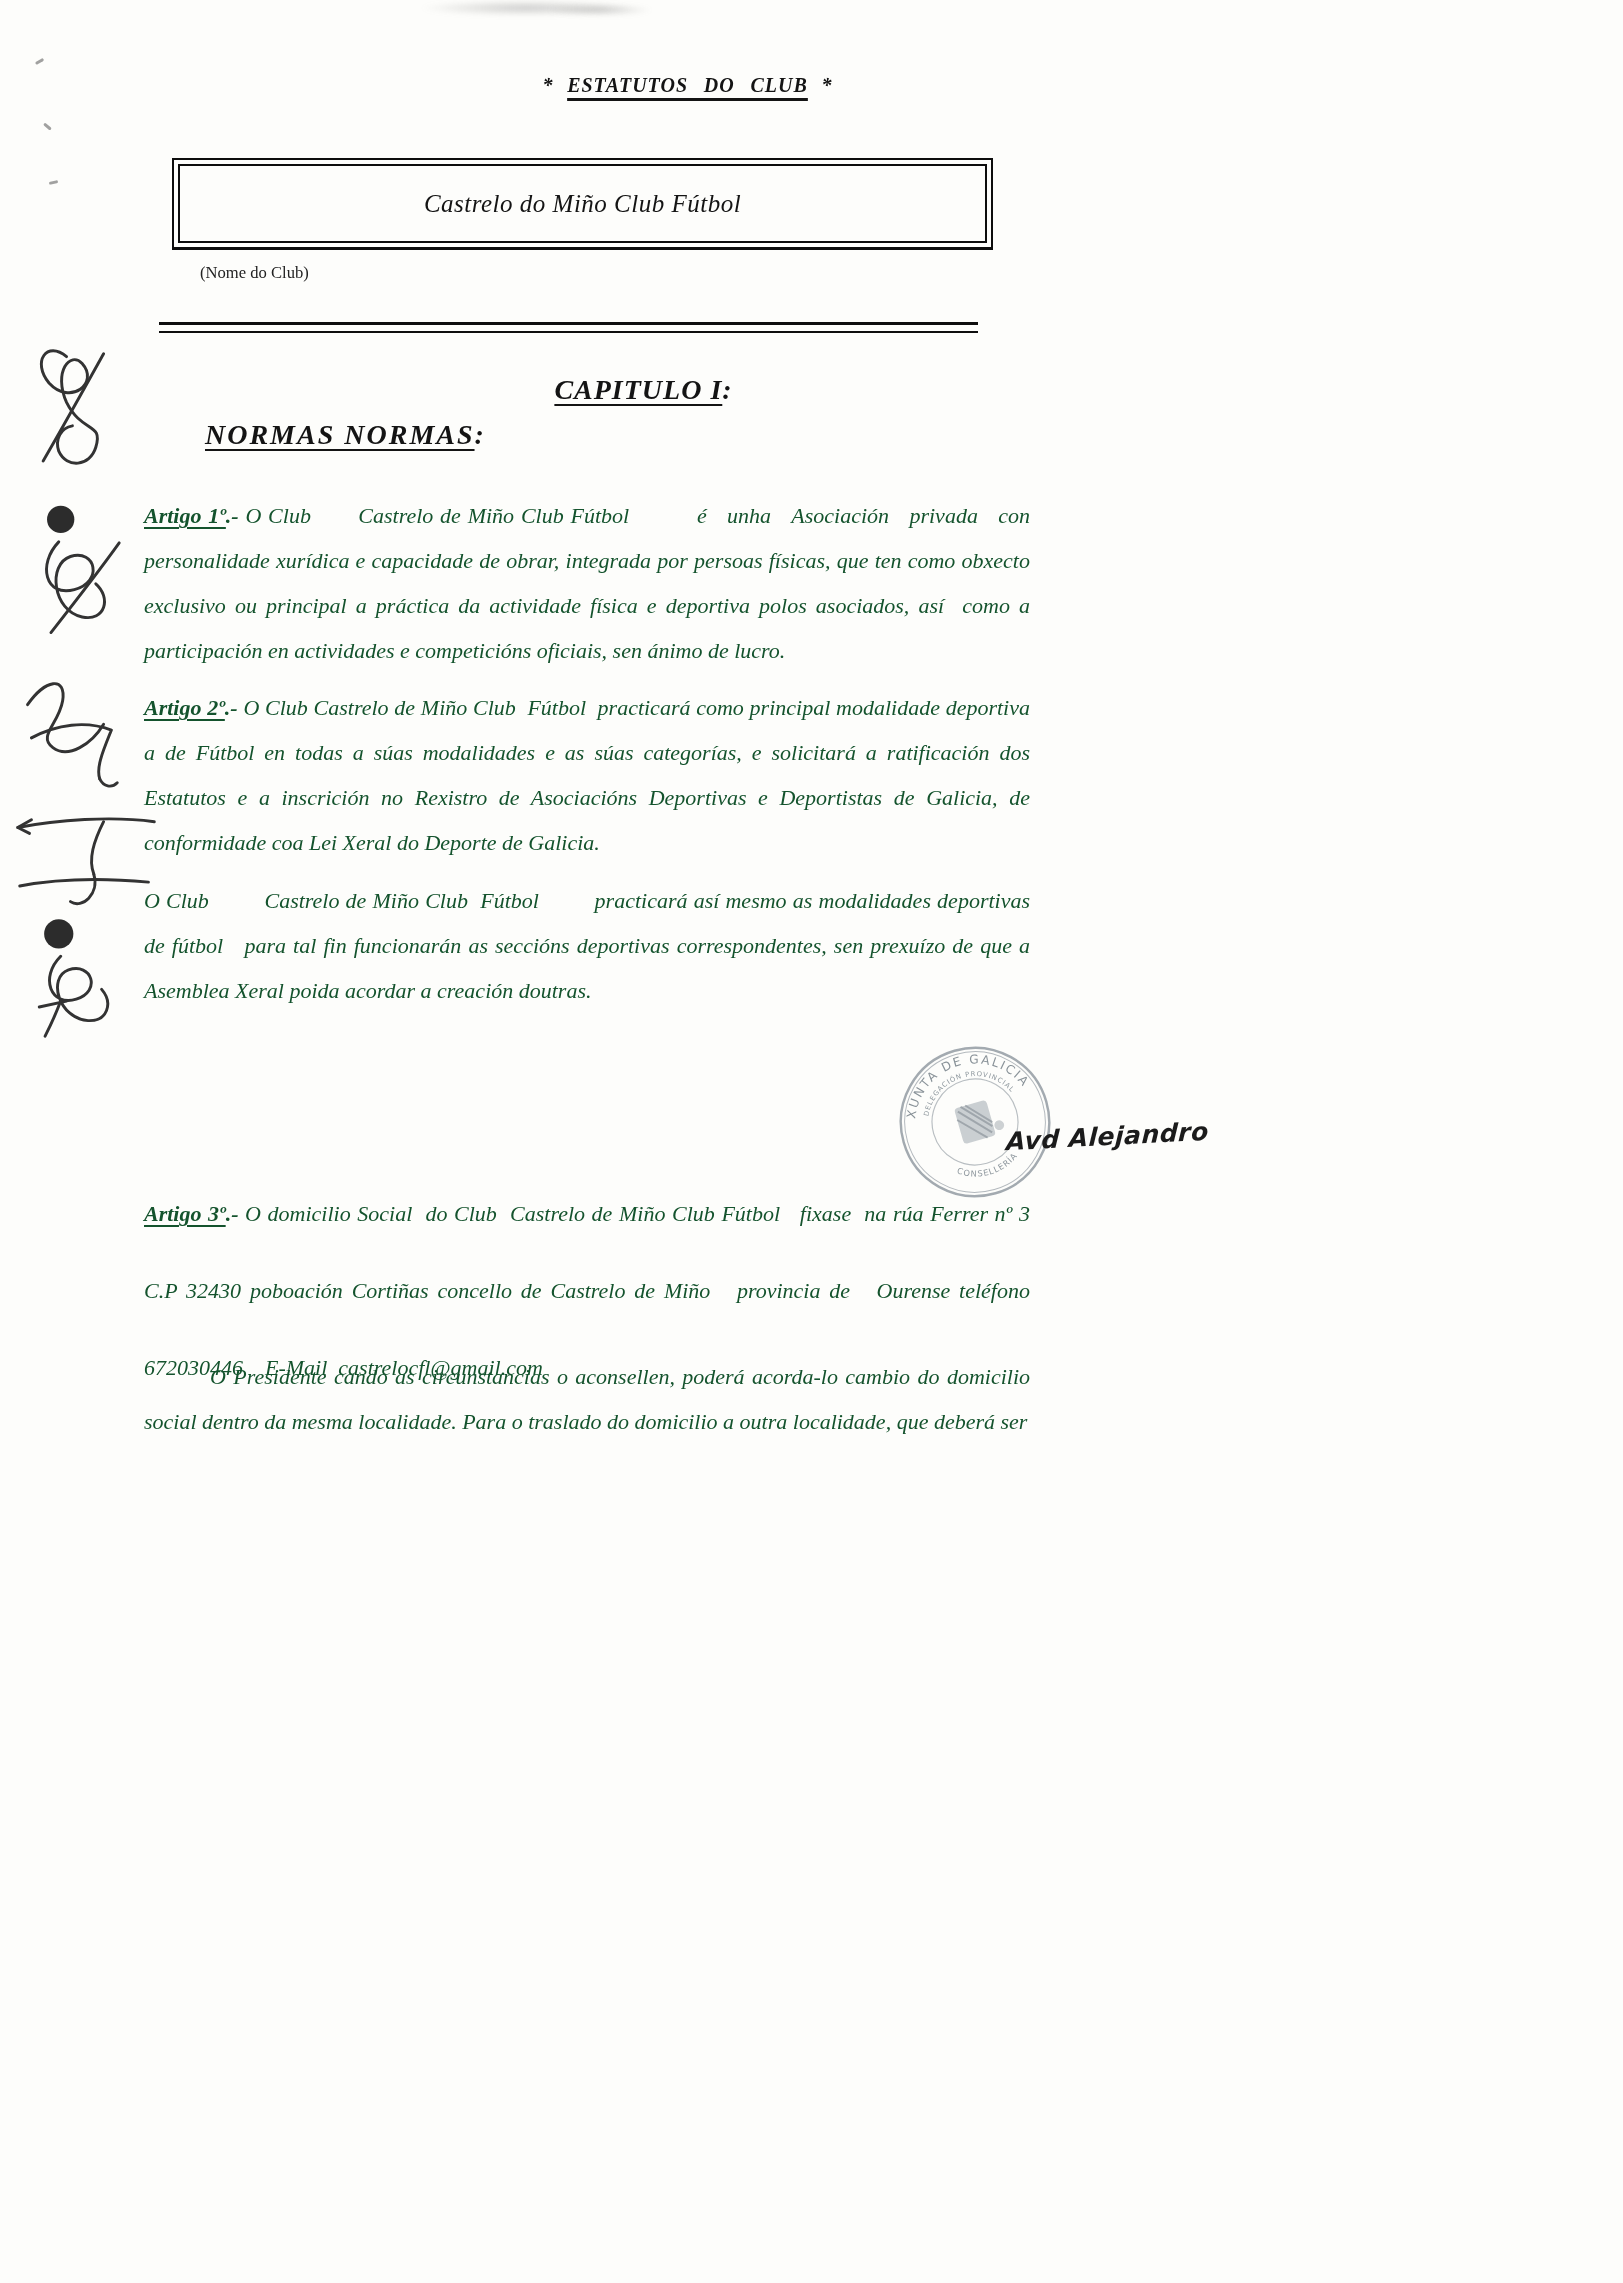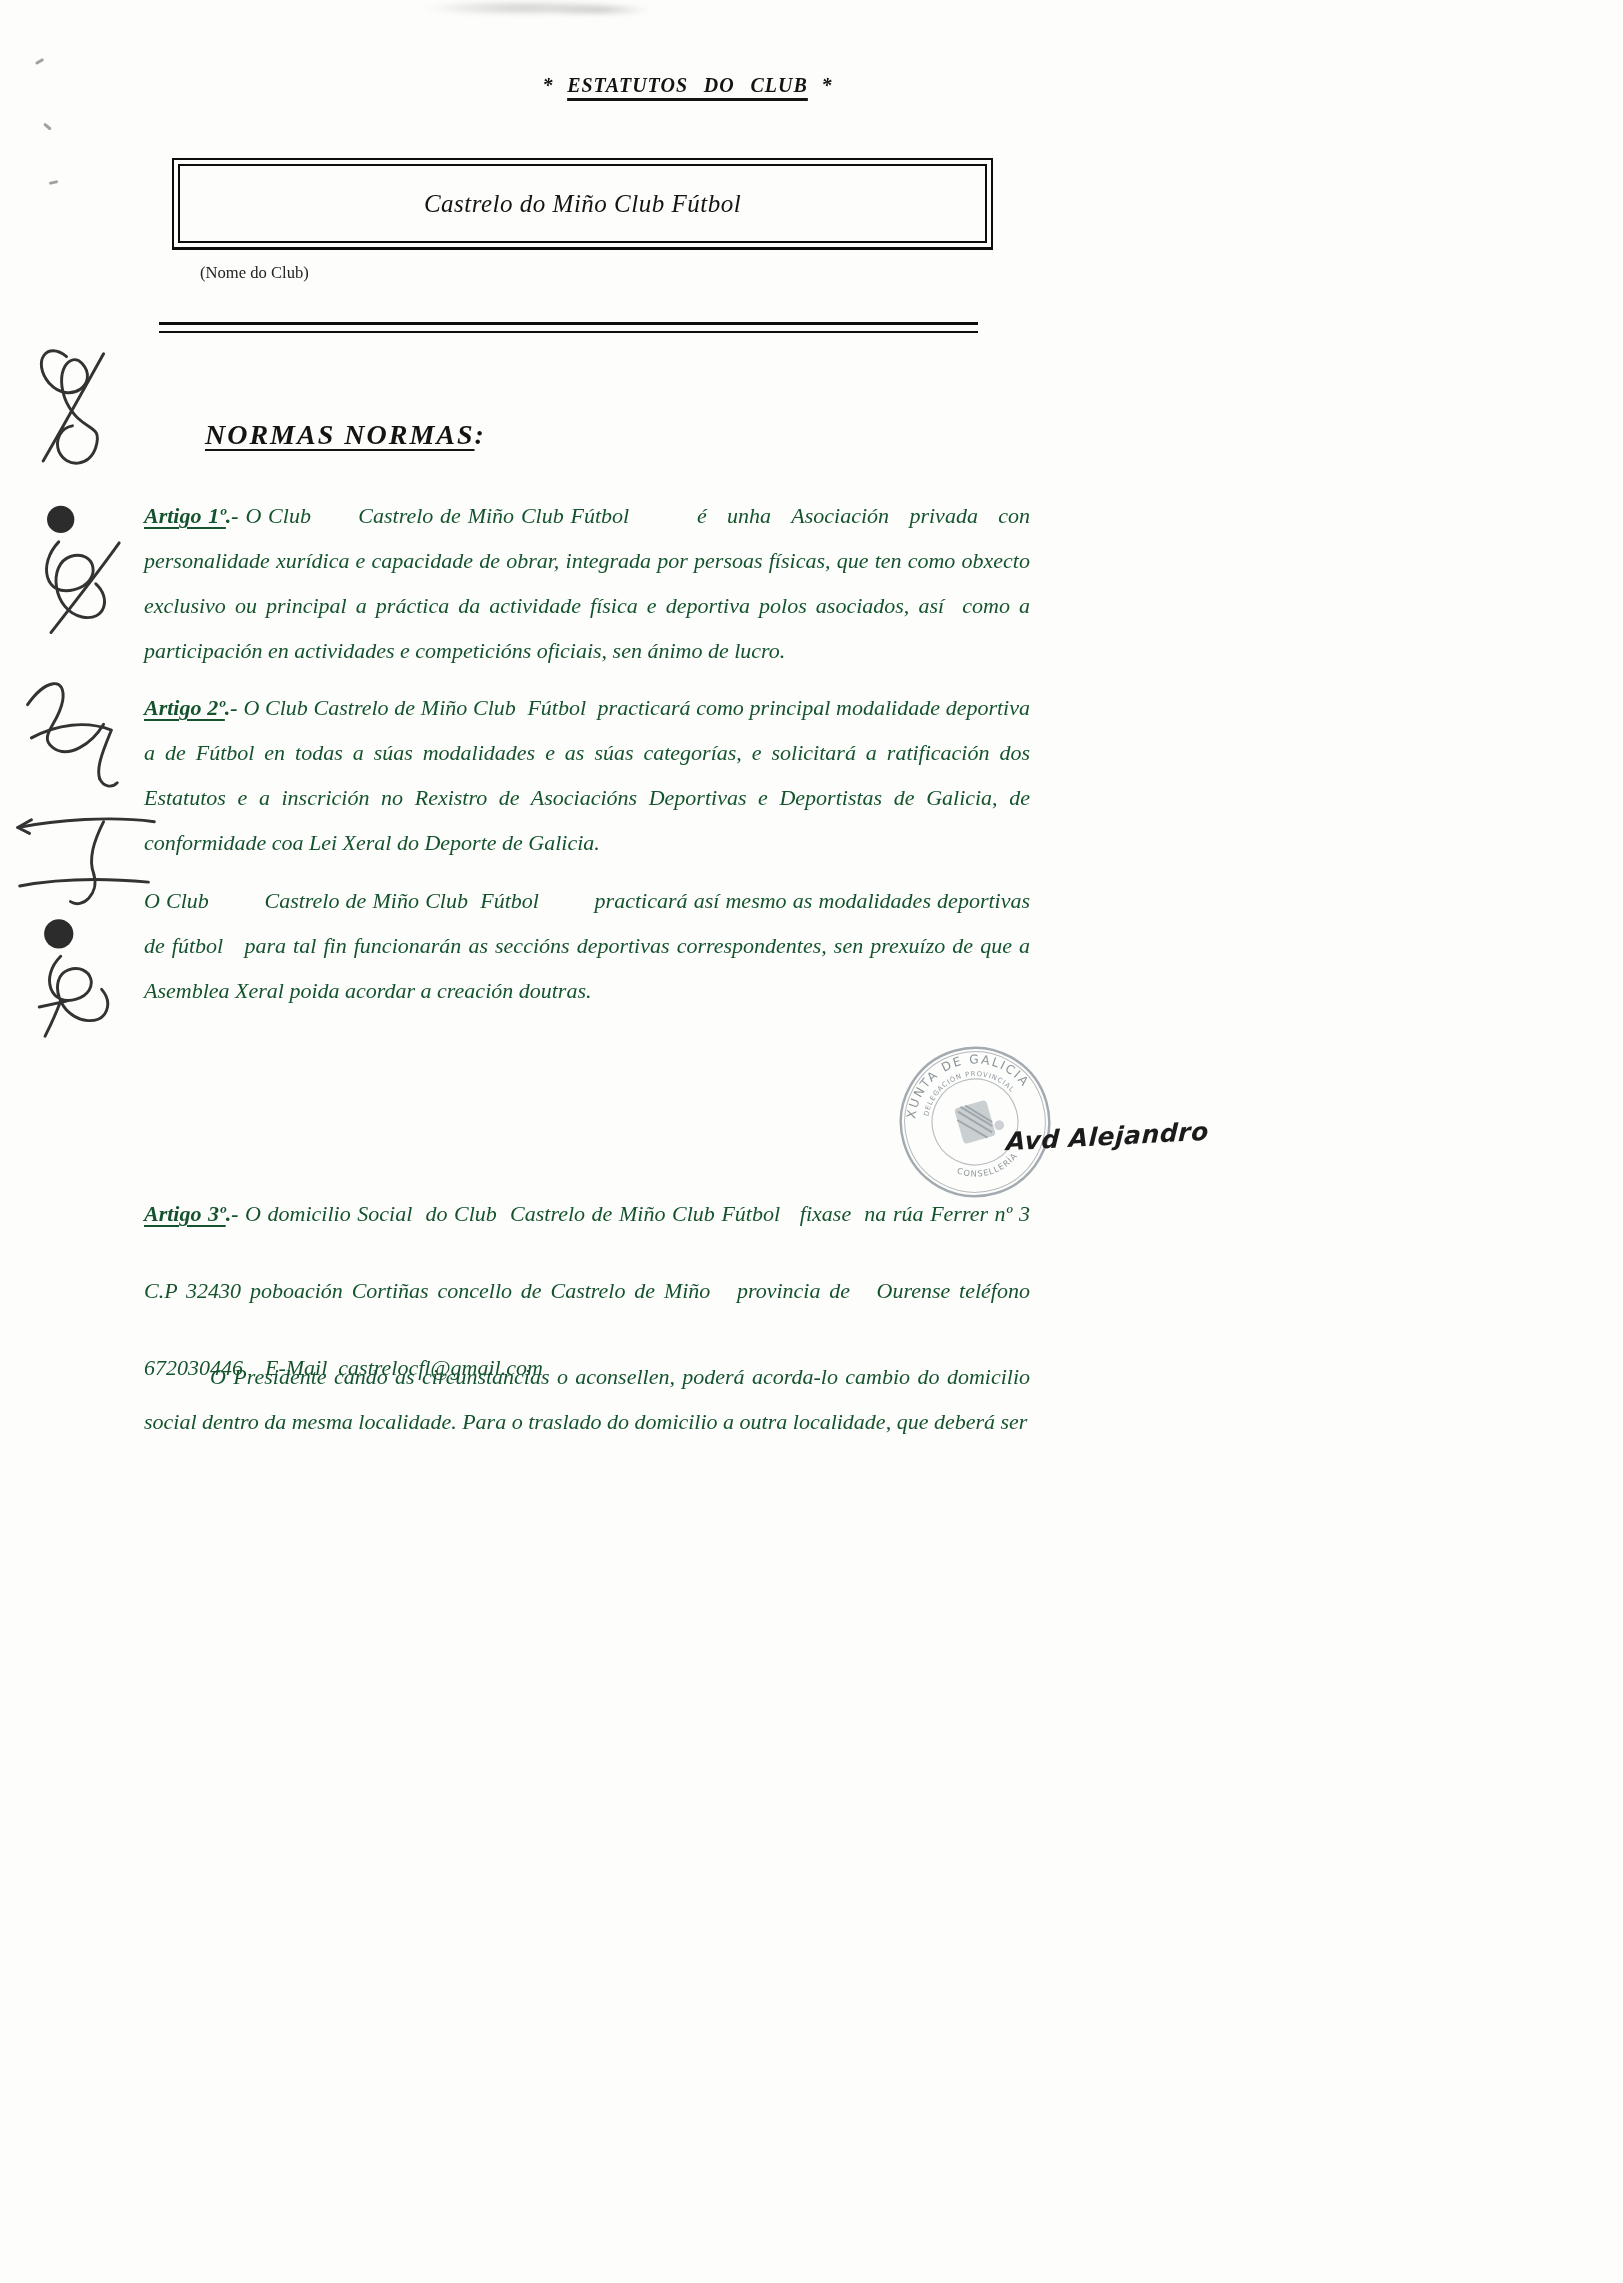--- a/index.html
+++ b/index.html
@@ -120,20 +120,21 @@
 
   <div class="doc-title"><span>*</span><span class="u">ESTATUTOS DO CLUB</span><span>*</span></div>
 
   <div class="club-box">
     <div class="club-box-inner">Castrelo do Miño Club  Fútbol</div>
   </div>
   <div class="club-caption">(Nome do Club)</div>
 
   <div class="divider"></div>
 
+  <div class="chapter-heading"><span class="u">CAPITULO I</span><span>:</span></div>
 
   <div class="section-heading"><span class="u">NORMAS NORMAS</span><span>:</span></div>
 
   <p class="para" id="para-artigo1"><span class="artigo-label">Artigo 1º</span><span class="artigo-dash">.-</span><span> O Club &nbsp;&nbsp;&nbsp;&nbsp;&nbsp;&nbsp;Castrelo de Miño Club Fútbol &nbsp;&nbsp;&nbsp;&nbsp;&nbsp;&nbsp;&nbsp;&nbsp;&nbsp;é &nbsp;&nbsp;unha &nbsp;&nbsp;Asociación &nbsp;&nbsp;privada &nbsp;&nbsp;con personalidade xurídica e capacidade de obrar, integrada por persoas físicas, que ten como obxecto exclusivo ou principal a práctica da actividade física e deportiva polos asociados, así &nbsp;como a participación en actividades e competicións oficiais, sen ánimo de lucro.</span></p>
 
   <p class="para" id="para-artigo2"><span class="artigo-label">Artigo 2º</span><span class="artigo-dash">.-</span><span> O Club Castrelo de Miño Club &nbsp;Fútbol &nbsp;practicará como principal modalidade deportiva a de Fútbol en todas a súas modalidades e as súas categorías, e solicitará a ratificación dos Estatutos e a inscrición no Rexistro de Asociacións Deportivas e Deportistas de Galicia, de conformidade coa Lei Xeral do Deporte de Galicia.</span></p>
 
   <p class="para" id="para-plain3">O Club &nbsp;&nbsp;&nbsp;&nbsp;&nbsp;&nbsp;&nbsp;&nbsp;Castrelo de Miño Club &nbsp;Fútbol &nbsp;&nbsp;&nbsp;&nbsp;&nbsp;&nbsp;&nbsp;&nbsp;practicará así mesmo as modalidades deportivas de fútbol &nbsp;&nbsp;para tal fin funcionarán as seccións deportivas correspondentes, sen prexuízo de que a Asemblea Xeral poida acordar a creación doutras.</p>
 
   <p class="para" id="para-artigo3"><span class="artigo-label">Artigo 3º</span><span class="artigo-dash">.-</span><span> O domicilio Social &nbsp;do Club &nbsp;Castrelo de Miño Club Fútbol &nbsp;&nbsp;fixase &nbsp;na rúa</span><span> Ferrer nº 3 C.P 32430 poboación Cortiñas concello de Castrelo de Miño &nbsp;&nbsp;provincia de &nbsp;&nbsp;Ourense teléfono 672030446 &nbsp;&nbsp;&nbsp;E-Mail &nbsp;castrelocfl@gmail.com</span></p>

